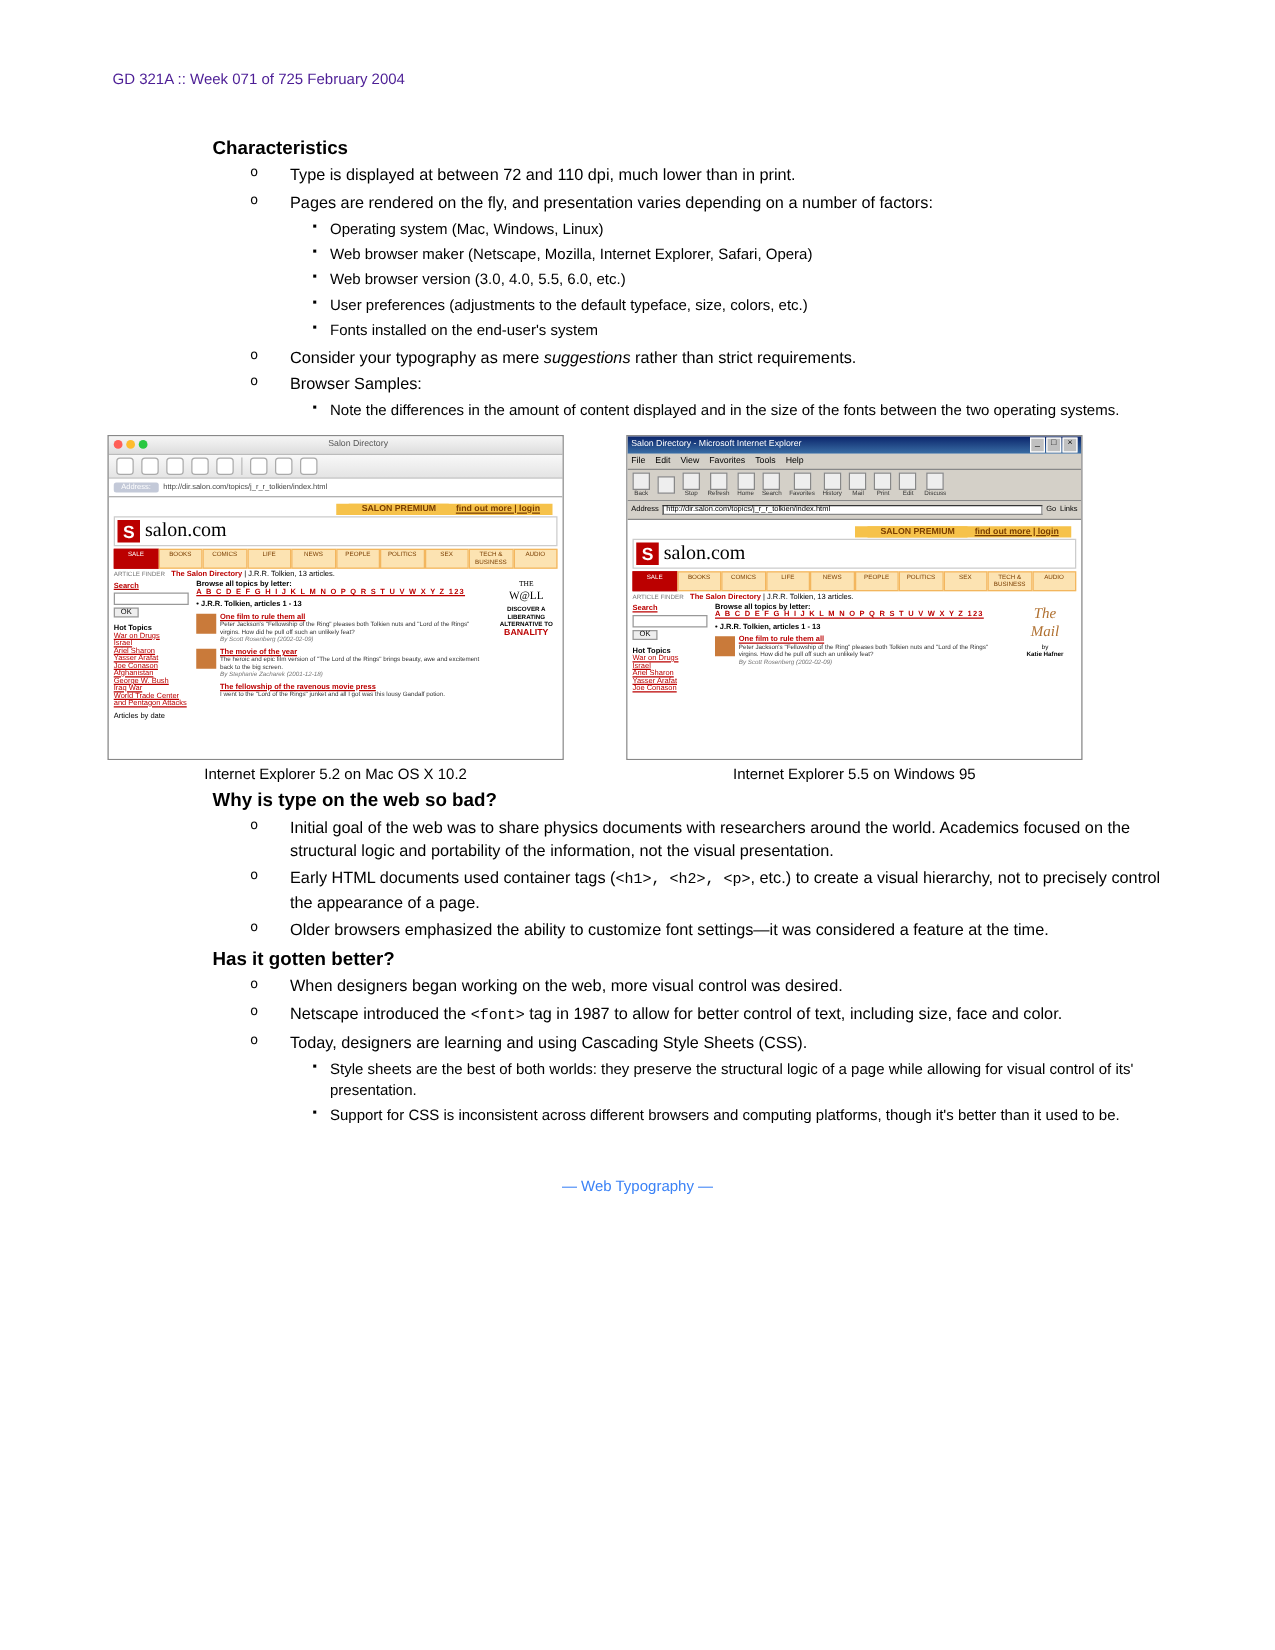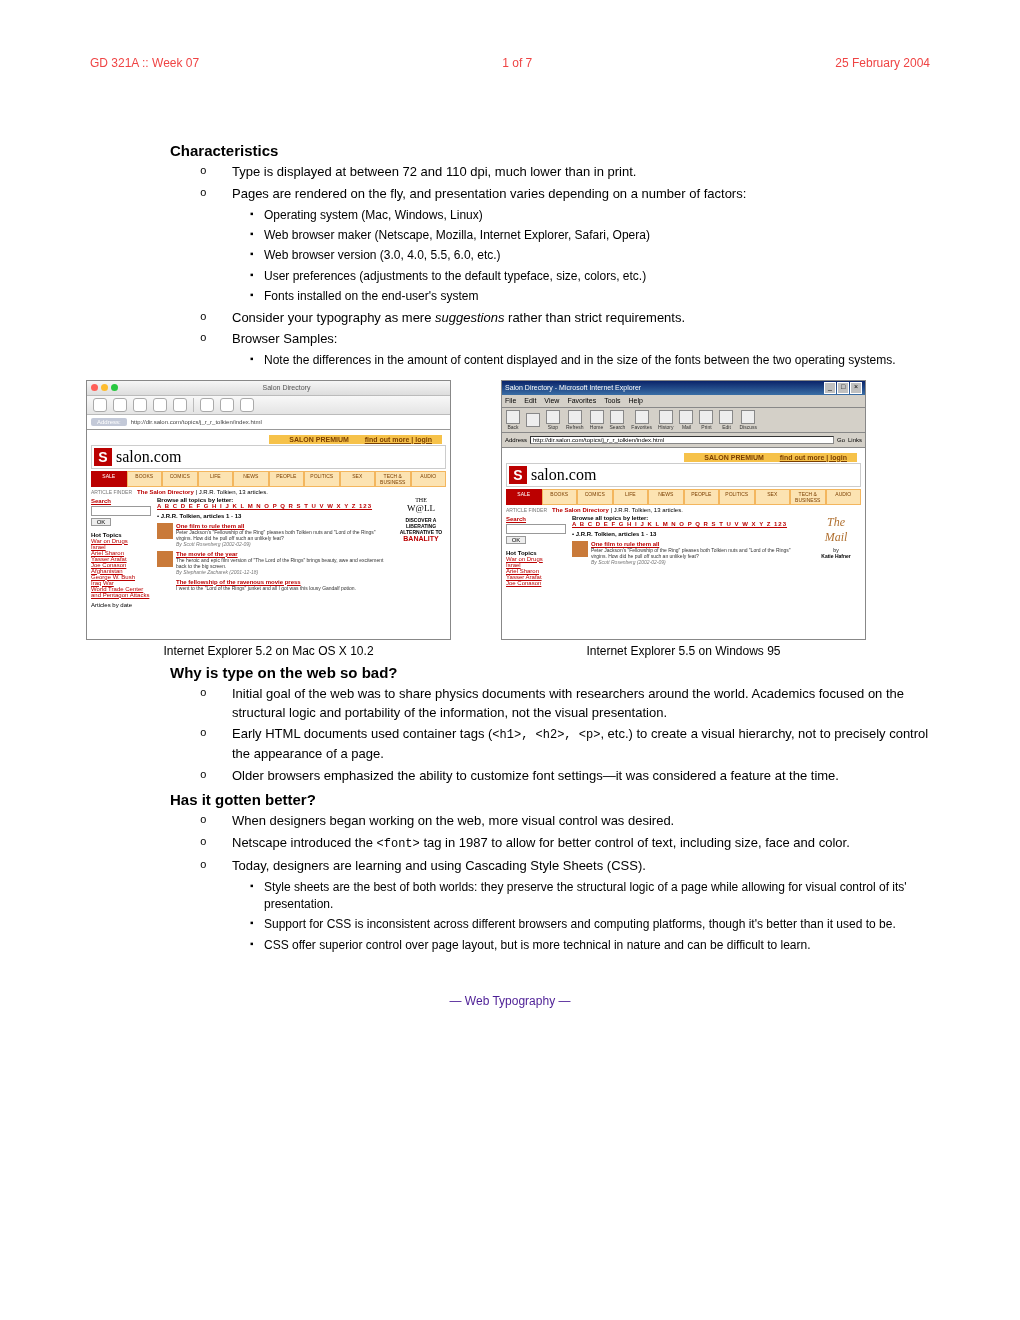--- a/index.html
+++ b/index.html
@@ -11,24 +11,23 @@
     color: #000;
     width: 1020px;
   }
   .page {
     padding: 56px 90px 40px 90px;
     box-sizing: border-box;
     width: 1020px;
   }
   .header-row {
     display: flex;
-    justify-content: space-between;
     font-size: 12px;
-    color: #ef4444;
-    margin-bottom: 72px;
+    color: #4c1d95;
+    margin-bottom: 40px;
   }
   h1.title {
     font-family: Verdana, sans-serif;
     font-size: 24px;
     font-weight: bold;
     margin: 0 0 10px 42px;
   }
   h2.section {
     font-family: Verdana, sans-serif;
     font-size: 15px;
@@ -164,21 +163,21 @@
   .win-menu{height:12px;background:#d4d0c8;border-bottom:1px solid #888;font-size:7px;padding:0 3px;display:flex;gap:8px;align-items:center;}
   .win-tool{height:24px;background:#d4d0c8;border-bottom:1px solid #888;display:flex;align-items:center;gap:6px;padding:0 4px;}
   .win-tool .ico{display:flex;flex-direction:column;align-items:center;font-size:5px;color:#333;}
   .win-tool .ico .g{width:12px;height:12px;border:1px solid #888;background:#eee;}
   .win-addr{height:14px;background:#d4d0c8;border-bottom:1px solid #888;display:flex;align-items:center;padding:0 3px;font-size:6px;gap:3px;}
   .win-addr .fld{flex:1;background:#fff;border:1px inset #888;padding:0 2px;}
   .win-body{background:#fff;height:calc(100% - 64px);padding:4px;}
   .footer {
     text-align:center;
     font-size:12px;
-    color:#4c1d95;
+    color:#3b82f6;
     margin-top:40px;
   }
 </style>
 </head>
 <body>
 
 <div class="page">
 
   <div class="header-row">
     <span>GD 321A :: Week 07</span>
@@ -469,19 +468,18 @@
   <ul class="o-list">
     <li>When designers began working on the web, more visual control was desired.</li>
     <li>
       <span>Netscape introduced the </span><code>&lt;font&gt;</code><span> tag in 1987 to allow for better control of text, including size, face and color.</span>
     </li>
     <li>
       <span>Today, designers are learning and using Cascading Style Sheets (CSS).</span>
       <ul class="sq-list">
         <li>Style sheets are the best of both worlds: they preserve the structural logic of a page while allowing for visual control of its' presentation.</li>
         <li>Support for CSS is inconsistent across different browsers and computing platforms, though it's better than it used to be.</li>
-        <li>CSS offer superior control over page layout, but is more technical in nature and can be difficult to learn.</li>
       </ul>
     </li>
   </ul>
 
   <div class="footer">— Web Typography —</div>
 </div>
 
 </body></html>

